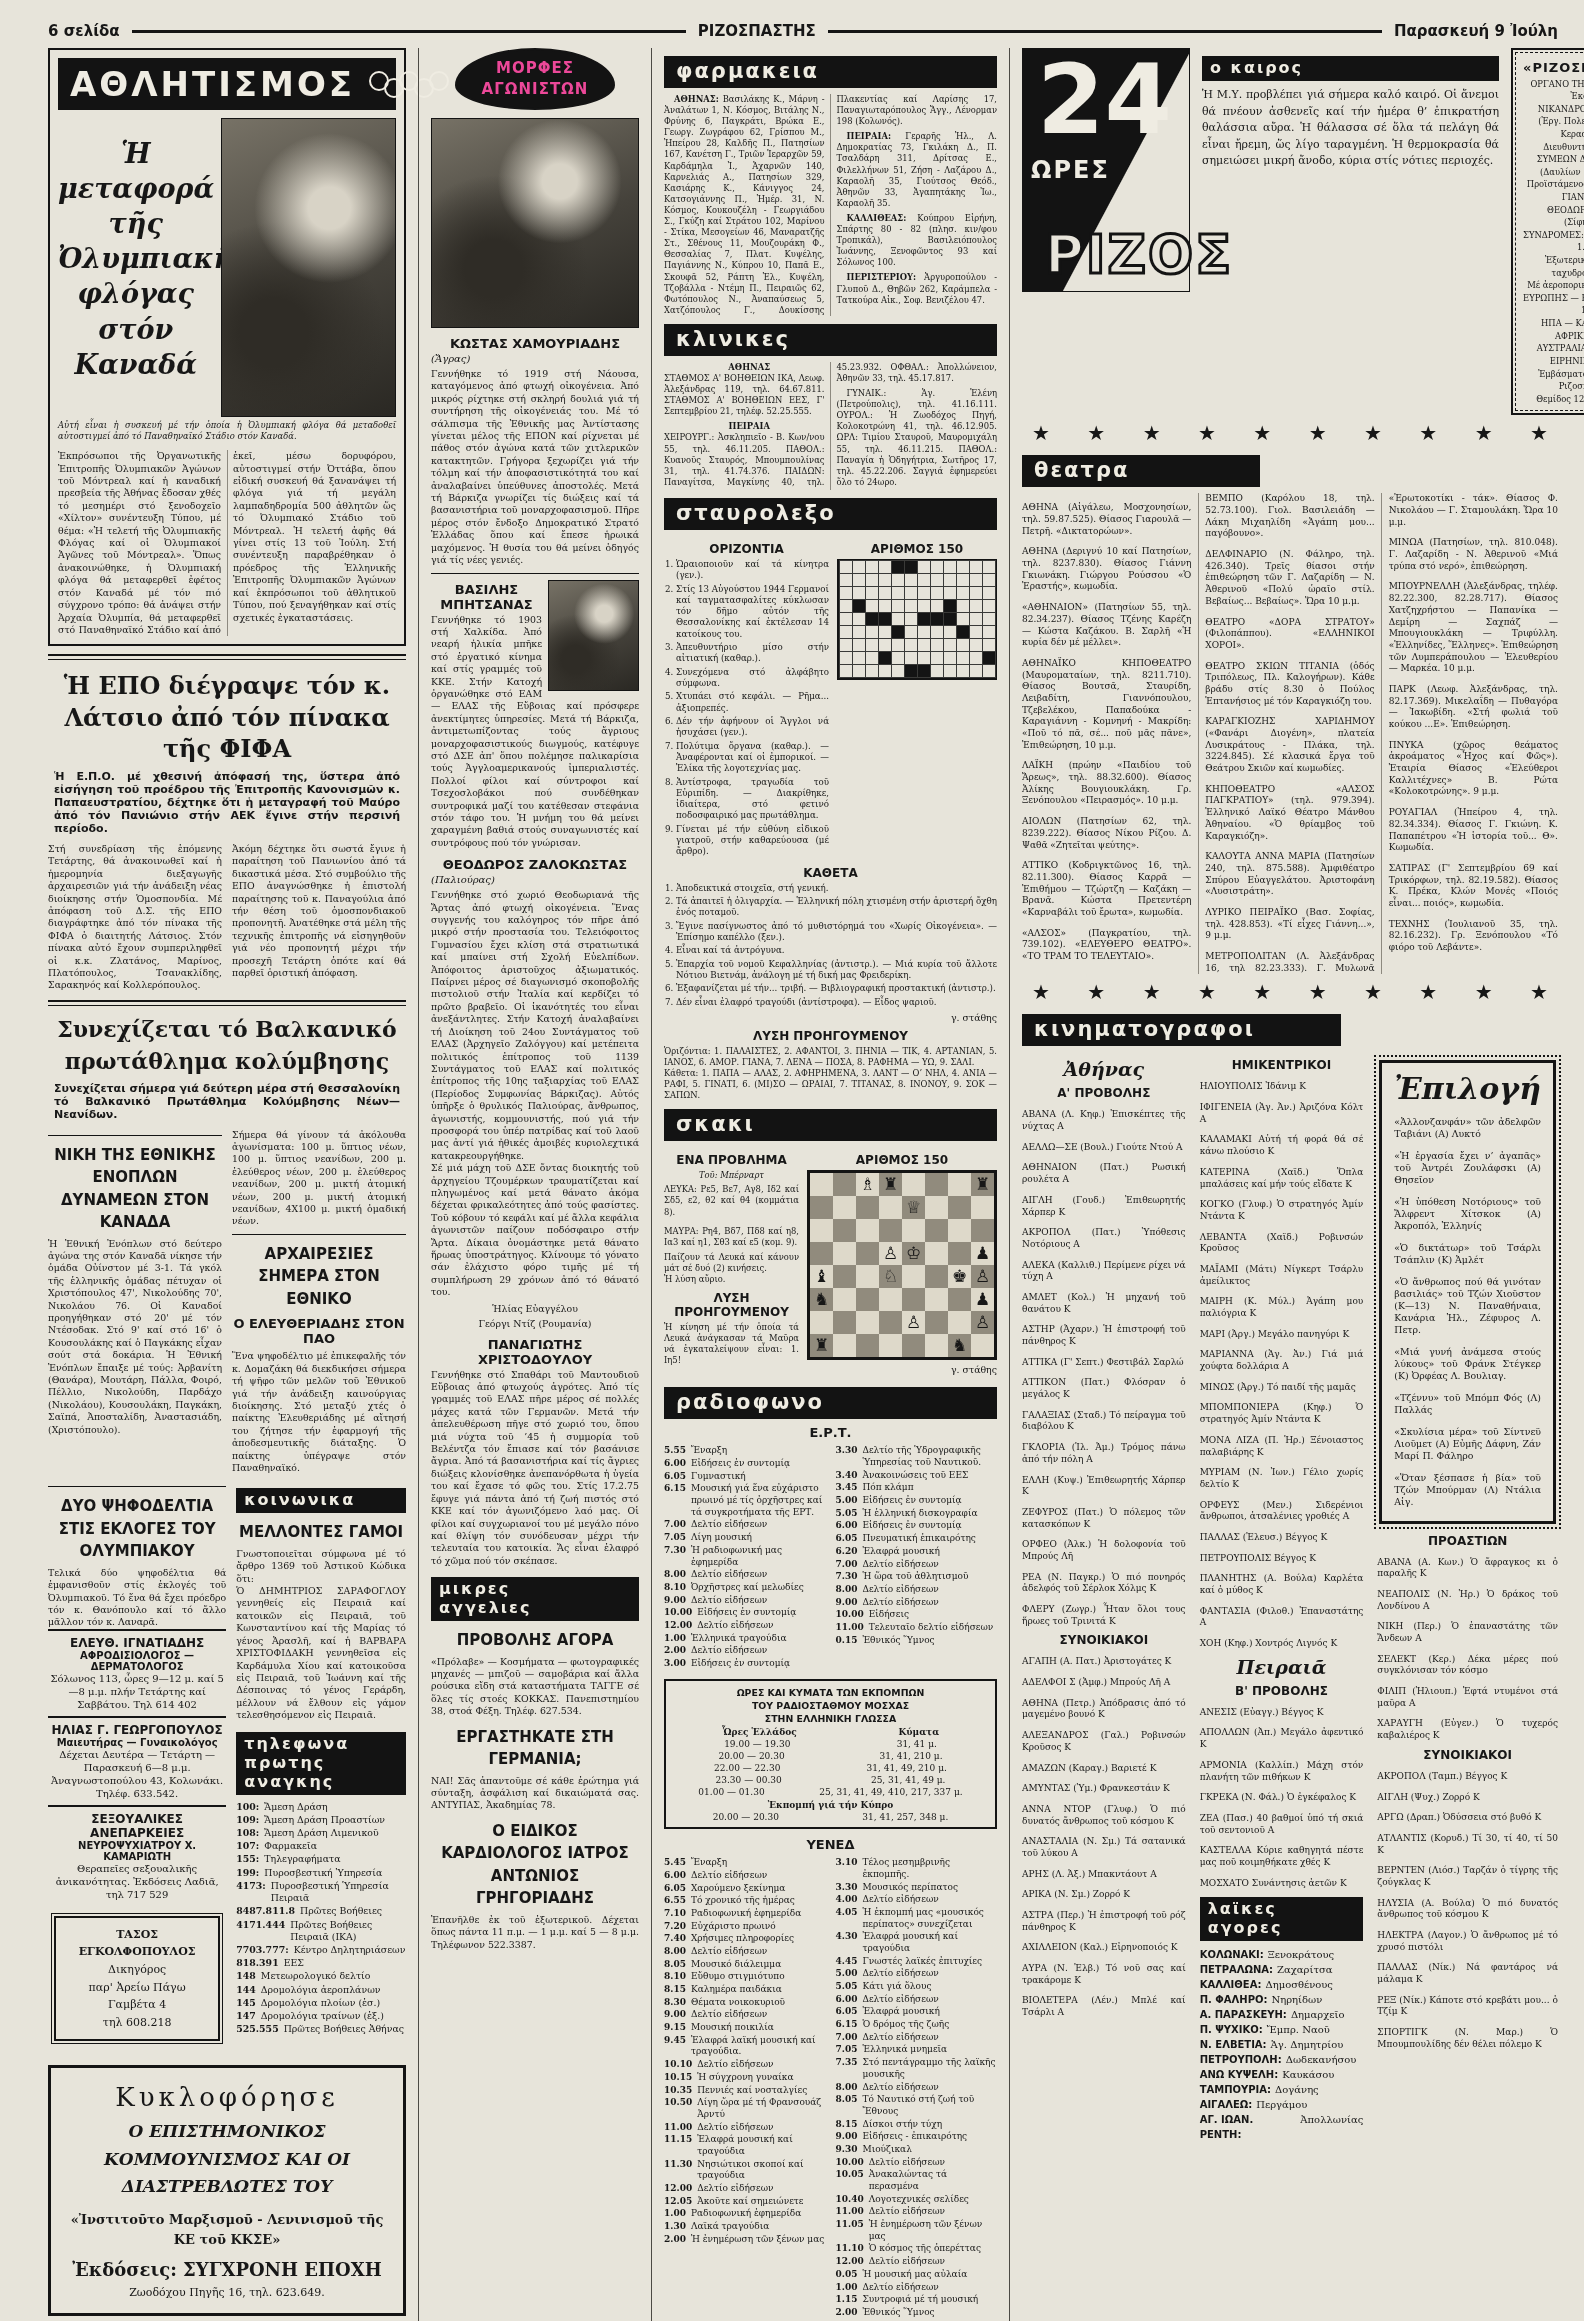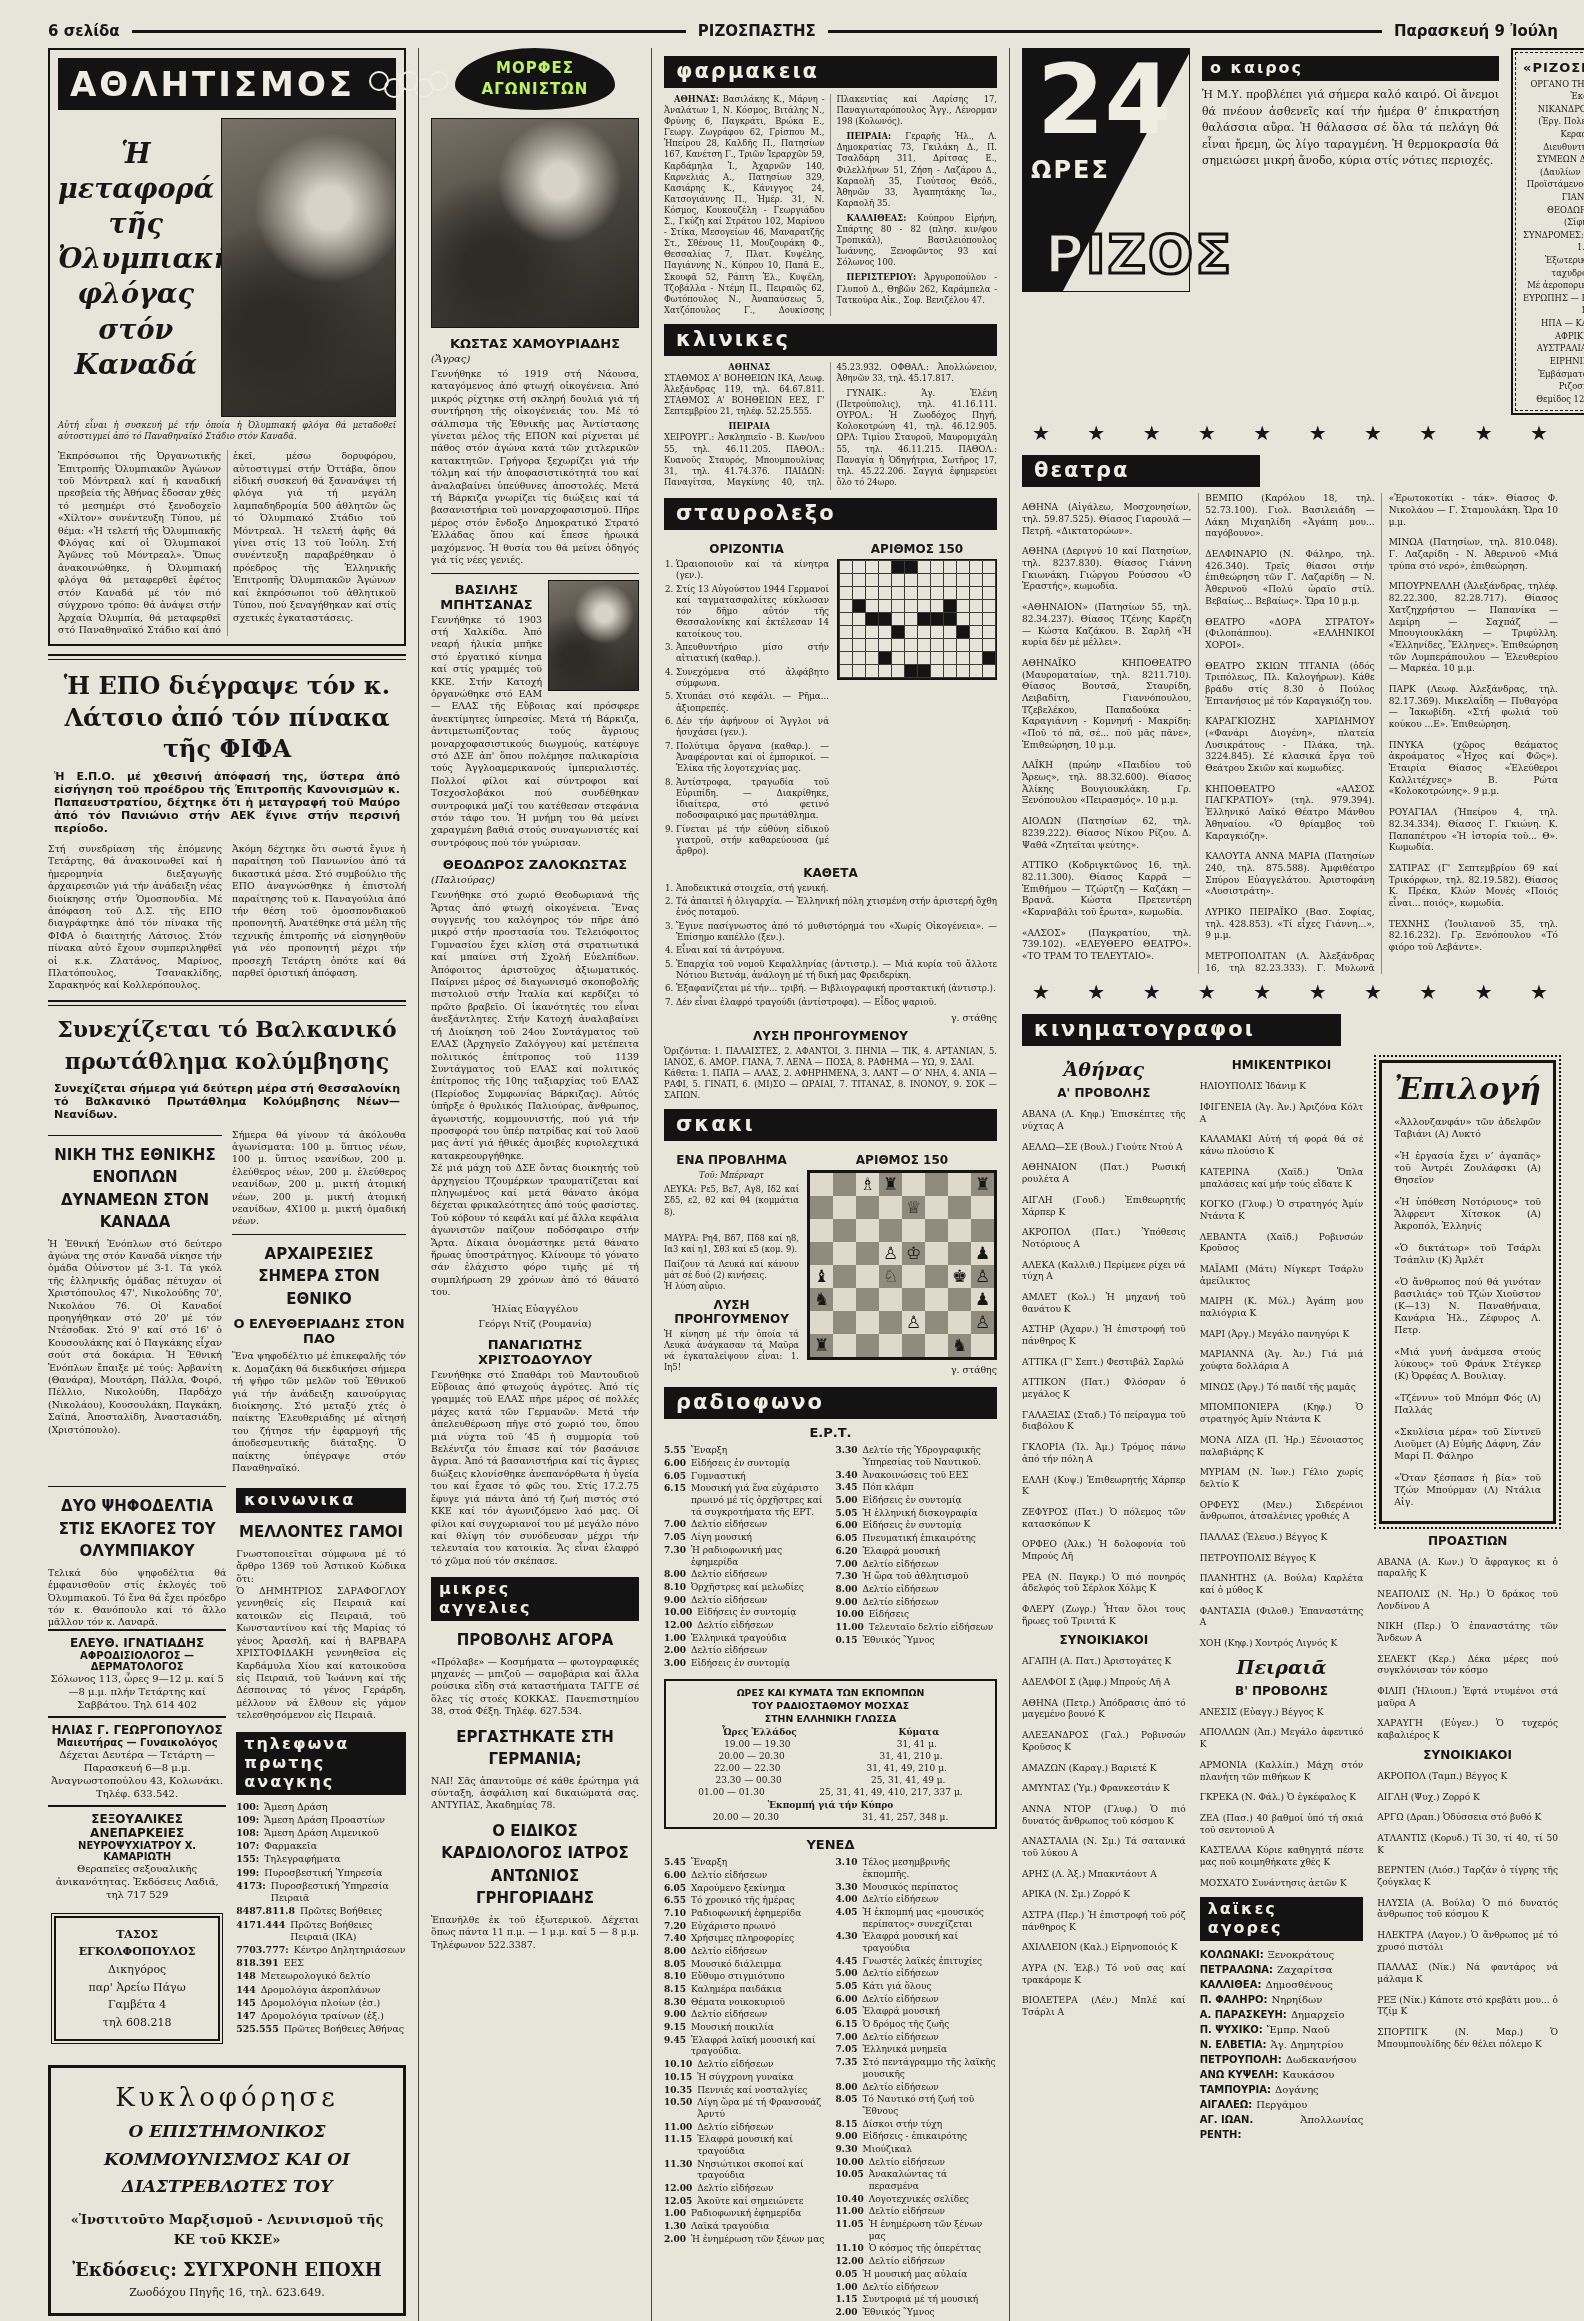--- a/index.html
+++ b/index.html
@@ -55,21 +55,21 @@
   .boxad{border:2px solid #141414;outline:1px solid #141414;outline-offset:2px;
     text-align:center;padding:8px;margin:10px 6px;font-size:11px;line-height:1.6;}
   .bookad{border:3px solid #141414;padding:14px 10px;margin-top:14px;text-align:center;}
   .bookad .k{font-size:26px;letter-spacing:4px;margin-bottom:6px;}
   .bookad .t{font-size:17px;font-weight:bold;font-style:italic;line-height:1.6;}
   .bookad .i{font-size:13px;font-weight:bold;margin-top:10px;line-height:1.5;}
   .bookad .p{font-size:18px;font-weight:bold;margin-top:10px;}
   .bookad .a{font-size:11px;margin-top:6px;}
   
   .badge{border:2px solid #141414;border-radius:50% 50% 50% 50%/60% 60% 40% 40%;
-    background:#131313;color:#bef264;text-align:center;font-family:"DejaVu Sans",sans-serif;
+    background:#131313;color:#ec4899;text-align:center;font-family:"DejaVu Sans",sans-serif;
     font-weight:bold;font-size:15px;letter-spacing:1px;padding:8px 4px;margin:0 24px 8px;line-height:1.4;}
   .bioname{font-family:"DejaVu Sans",sans-serif;font-weight:bold;font-size:13px;text-align:center;margin:8px 0 2px;}
   .bioalias{font-size:10px;text-align:left;font-style:italic;margin-bottom:4px;}
   .sig{font-size:9.4px;text-align:center;margin:4px 0;}
   
   .xw{display:grid;grid-template-columns:repeat(12,13px);grid-auto-rows:13px;border:2px solid #141414;width:max-content;background:#e7e4da;}
   .xw div{border:1px solid #3a3a38;margin:-0.5px;}
   .xw div.b{background:#141414;}
   .cb{display:grid;grid-template-columns:repeat(8,23px);grid-auto-rows:23px;border:3px solid #141414;width:max-content;}
   .cb div{font-size:17px;line-height:23px;text-align:center;}
@@ -492,21 +492,21 @@
       <div class="cluehead">ΛΥΣΗ ΠΡΟΗΓΟΥΜΕΝΟΥ</div>
       <div class="bt small">Ὁριζόντια: 1. ΠΑΛΑΙΣΤΕΣ, 2. ΑΦΑΝΤΟΙ, 3. ΠΗΝΙΑ — ΤΙΚ, 4. ΑΡΤΑΝΙΑΝ, 5. ΙΑΝΟΣ, 6. ΑΜΟΡ. ΓΙΑΝΑ, 7. ΛΕΝΑ — ΠΟΣΑ, 8. ΡΑΦΗΜΑ — ΥΩ, 9. ΣΑΛΙ.</div>
       <div class="bt small">Κάθετα: 1. ΠΑΠΑ — ΑΛΑΣ, 2. ΑΦΗΡΗΜΕΝΑ, 3. ΛΑΝΤ — Ο’ ΝΗΛ, 4. ΑΝΙΑ — ΡΑΦΙ, 5. ΓΙΝΑΤΙ, 6. (ΜΙ)ΣΟ — ΩΡΑΙΑΙ, 7. ΤΙΤΑΝΑΣ, 8. ΙΝΟΝΟΥ, 9. ΣΟΚ — ΣΑΠΩΝ.</div>
 
       <span class="bar">σκακι</span>
       <div class="puzrow">
         <div style="flex:1">
           <div class="cluehead">ΕΝΑ ΠΡΟΒΛΗΜΑ</div>
           <div class="ctr small" style="font-style:italic;margin-bottom:4px;">Τοῦ: Μπέρναρτ</div>
           <div class="bt small">ΛΕΥΚΑ: Ρε5, Βε7, Αγ8, Ιδ2 καί Σδ5, ε2, θ2 καί θ4 (κομμάτια 8).</div>
-          <div class="bt small" style="margin-top:15px;">ΜΑΥΡΑ: Ρη4, Βδ7, Πδ8 καί η8, Ια3 καί η1, Σθ3 καί ε5 (κομ. 9).</div>
+          <div class="bt small" style="margin-top:8px;">ΜΑΥΡΑ: Ρη4, Βδ7, Πδ8 καί η8, Ια3 καί η1, Σθ3 καί ε5 (κομ. 9).</div>
           <div class="bt small" style="margin-top:4px;">Παίζουν τά Λευκά καί κάνουν μάτ σέ δυό (2) κινήσεις.</div>
           <div class="bt small">Ἡ λύση αὔριο.</div>
           <div class="cluehead">ΛΥΣΗ ΠΡΟΗΓΟΥΜΕΝΟΥ</div>
           <div class="bt small">Ἡ κίνηση μέ τήν ὁποία τά Λευκά ἀνάγκασαν τά Μαῦρα νά ἐγκαταλείψουν εἶναι: 1. Ιη5!</div>
         </div>
         <div>
           <div class="cluehead">ΑΡΙΘΜΟΣ 150</div>
           <div class="cb">
               <div class="l"></div>
               <div class="d"></div>

